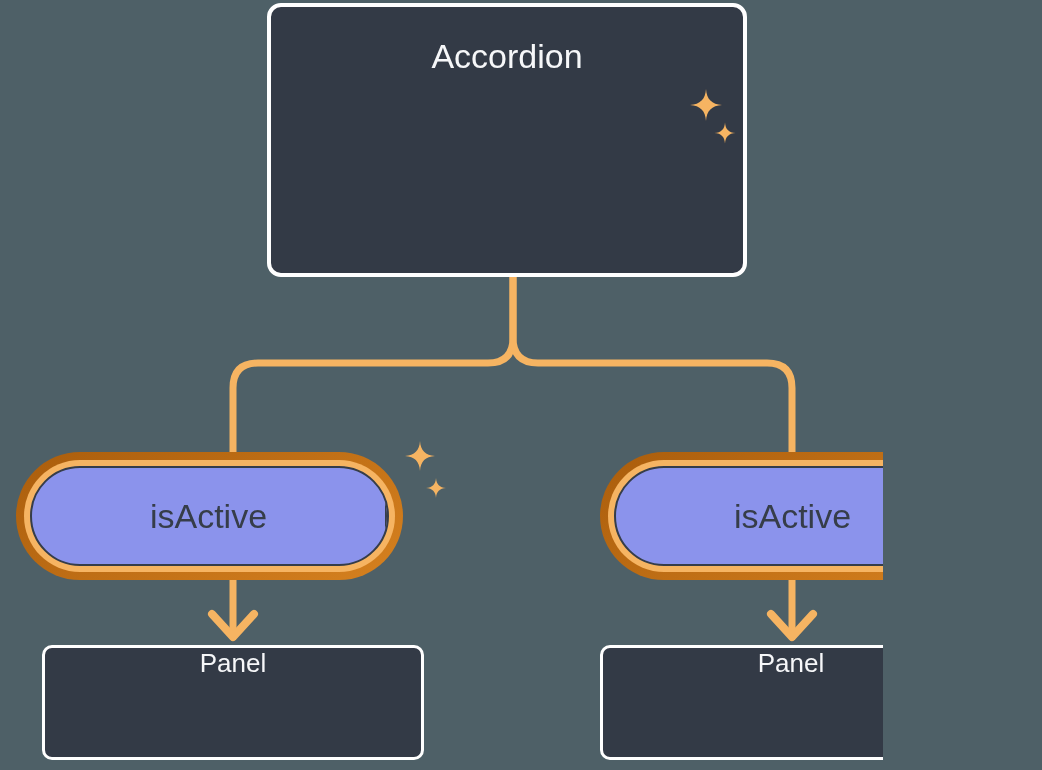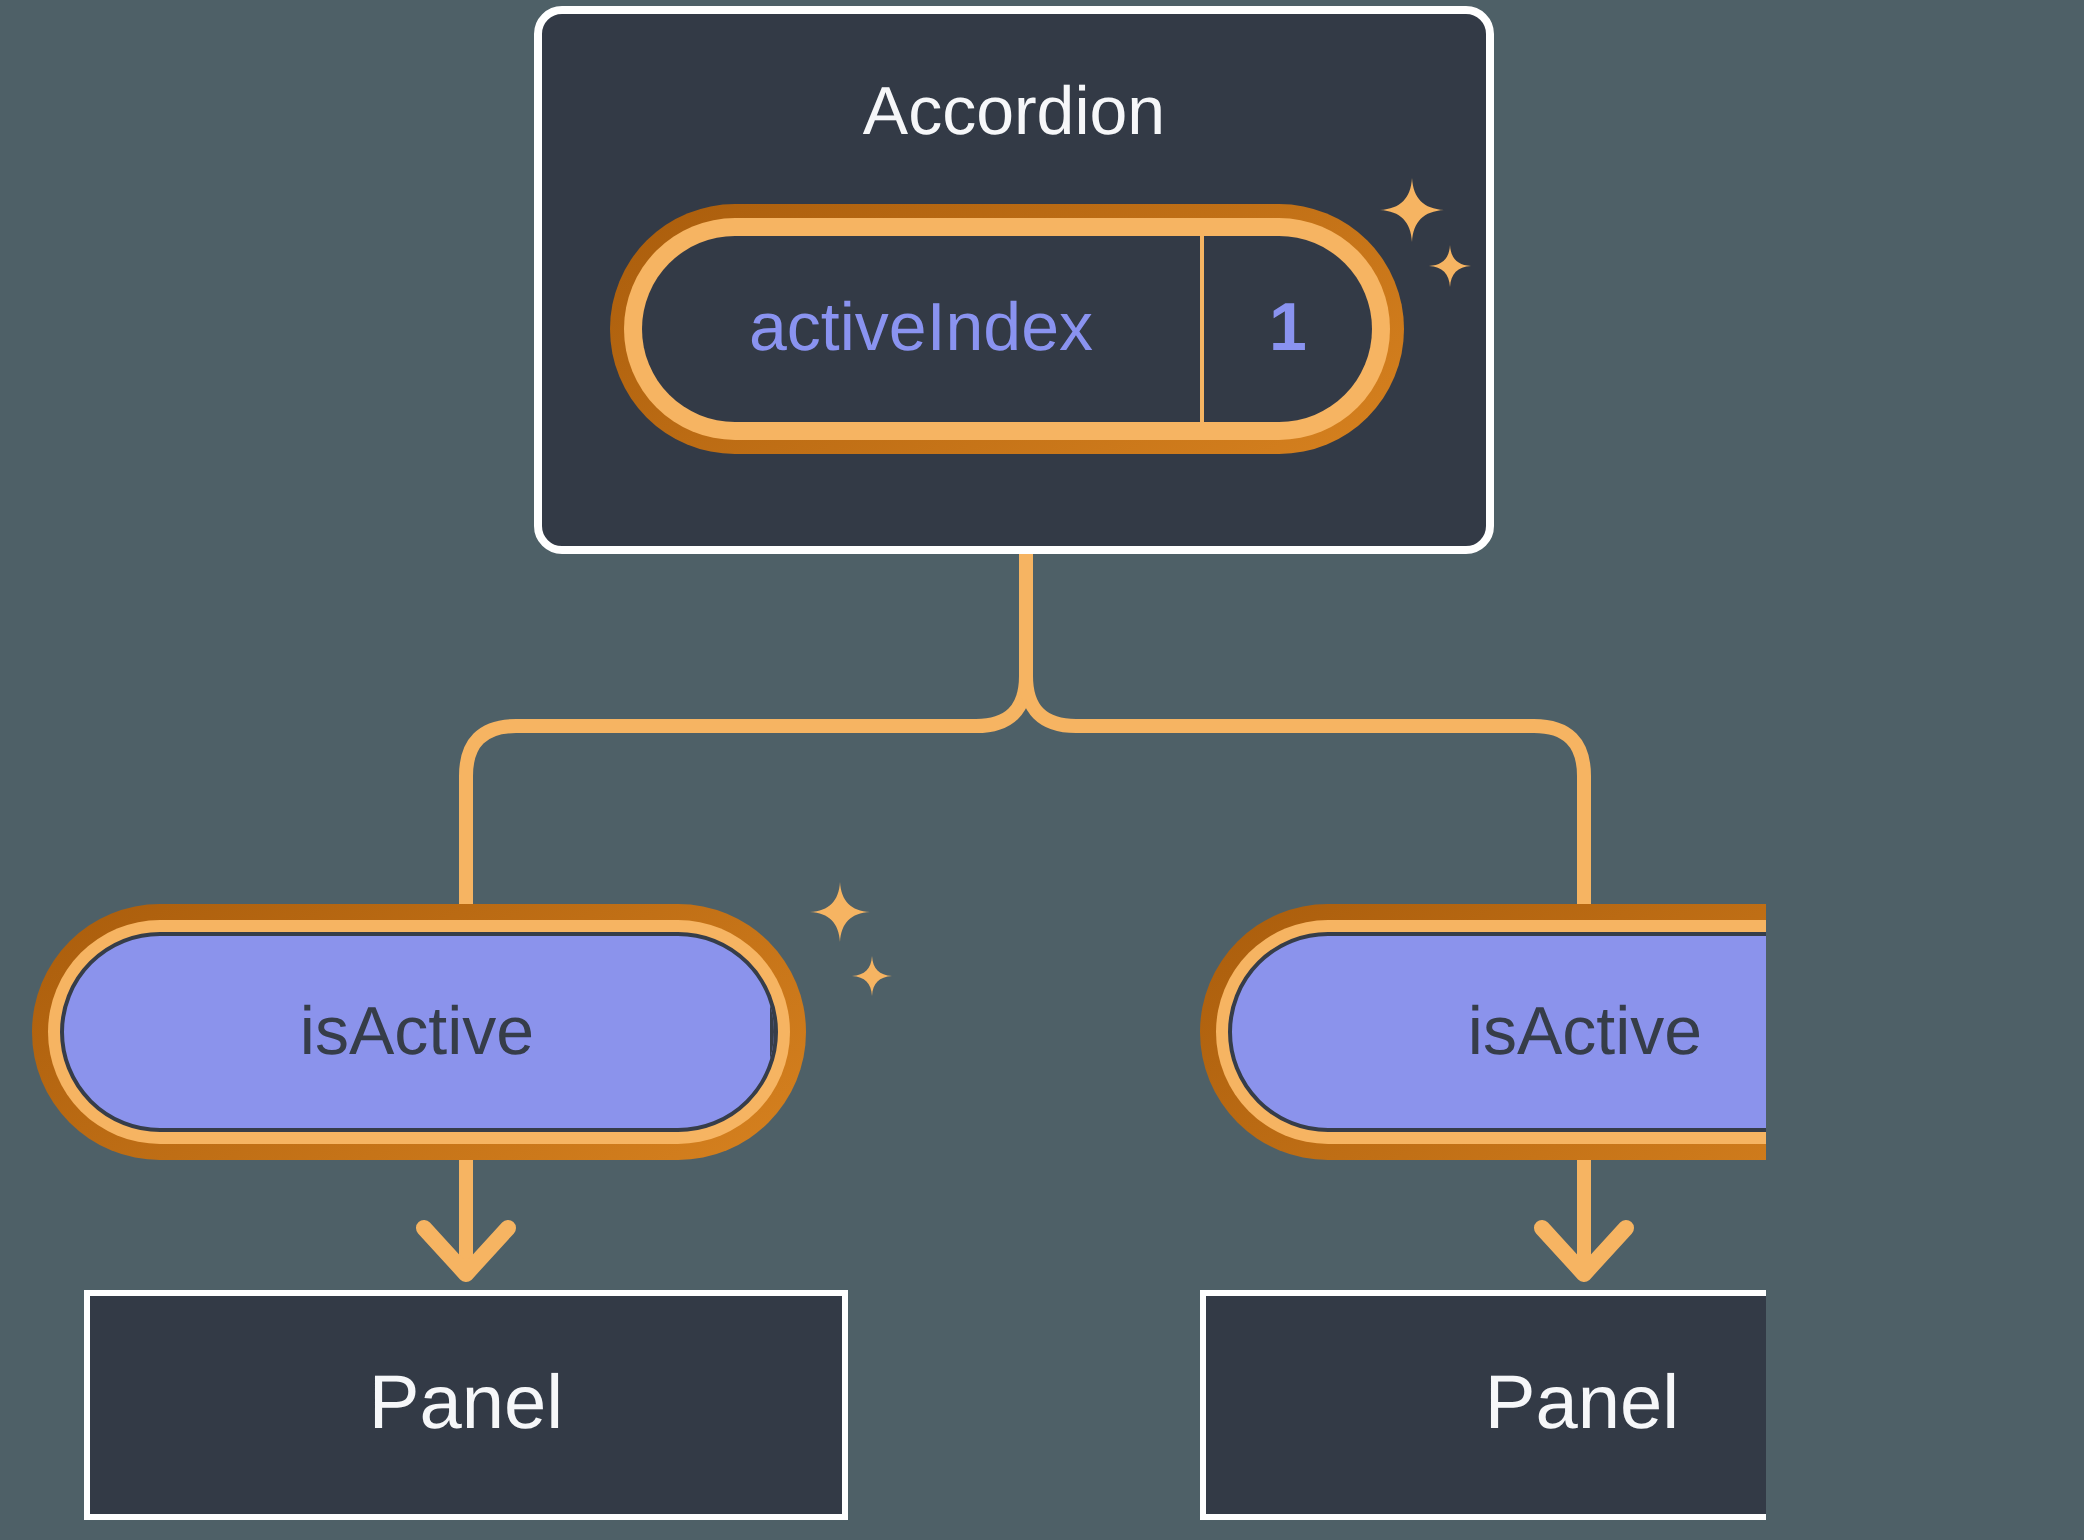--- a/index.html
+++ b/index.html
@@ -16,23 +16,23 @@
 
   .conn{stroke:var(--orange-light);stroke-width:7;fill:none;stroke-linecap:round;stroke-linejoin:round}
   .arrowhead{stroke-width:8}
   .sparkle{fill:var(--orange-light);stroke:none}
 
   .card{position:absolute;background:var(--card);border:4px solid var(--card-border);border-radius:14px}
   .accordion-box{left:267px;top:3px;width:480px;height:274px}
   .card-title{padding-top:29px;text-align:center;font-size:34px;line-height:1.2;color:var(--light-text)}
 
   .panel{position:absolute;width:382px;height:115px;background:var(--card);
-         border:3px solid var(--card-border);border-radius:0;
-         display:flex;align-items:center;justify-content:center;
-         font-size:38px;color:var(--light-text)}
+         border:3px solid var(--card-border);border-radius:10px;
+         display:flex;align-items:flex-start;justify-content:center;
+         font-size:26px;color:var(--light-text)}
   .panel-left{left:42px;top:645px}
   .panel-right{left:600px;top:645px}
 
   .pill-outer{position:absolute;border-radius:999px;
               background:linear-gradient(150deg,var(--orange-dark-a),var(--orange-dark-b))}
   .pill-mid{height:100%;border-radius:999px;background:var(--orange-light)}
   .pill-body{height:100%;border-radius:999px;display:flex;align-items:stretch;
              overflow:hidden;font-size:34px}
   .seg{display:flex;align-items:center;justify-content:center}
   .seg.label{flex:1}
@@ -62,29 +62,20 @@
     <path class="conn" d="M 513 270 L 513 338 Q 513 363 488 363 L 258 363 Q 233 363 233 388 L 233 634"></path>
     <path class="conn" d="M 513 270 L 513 338 Q 513 363 538 363 L 767 363 Q 792 363 792 388 L 792 634"></path>
     <path class="conn arrowhead" d="M 212 614 L 233 637 L 254 614"></path>
     <path class="conn arrowhead" d="M 771 614 L 792 637 L 813 614"></path>
   </svg>
 
   <div class="card accordion-box">
     <div class="card-title">Accordion</div>
   </div>
 
-  <div class="pill-outer state-pill">
-    <div class="pill-mid">
-      <div class="pill-body">
-        <div class="seg label">activeIndex</div>
-        <div class="divider"></div>
-        <div class="seg value">1</div>
-      </div>
-    </div>
-  </div>
 
   <div class="pill-outer prop-pill prop-pill-left">
     <div class="pill-mid">
       <div class="pill-body">
         <div class="seg label">isActive</div>
         <div class="divider"></div>
       </div>
     </div>
   </div>
 

